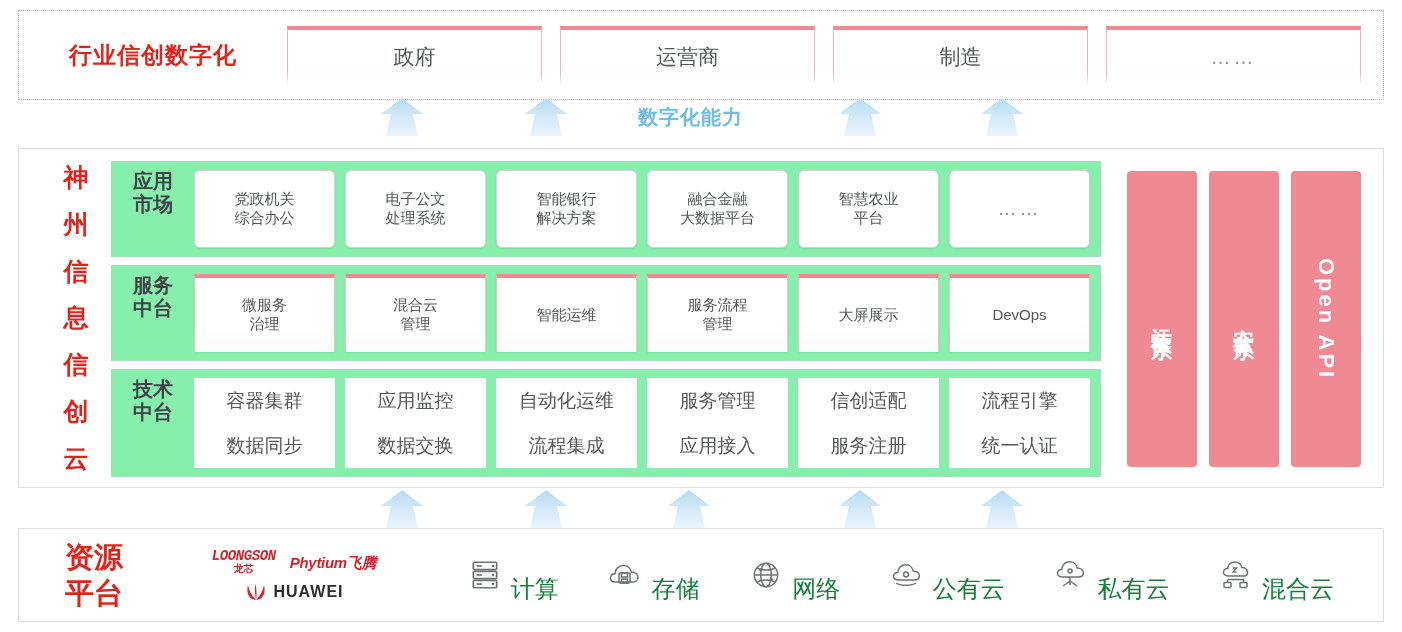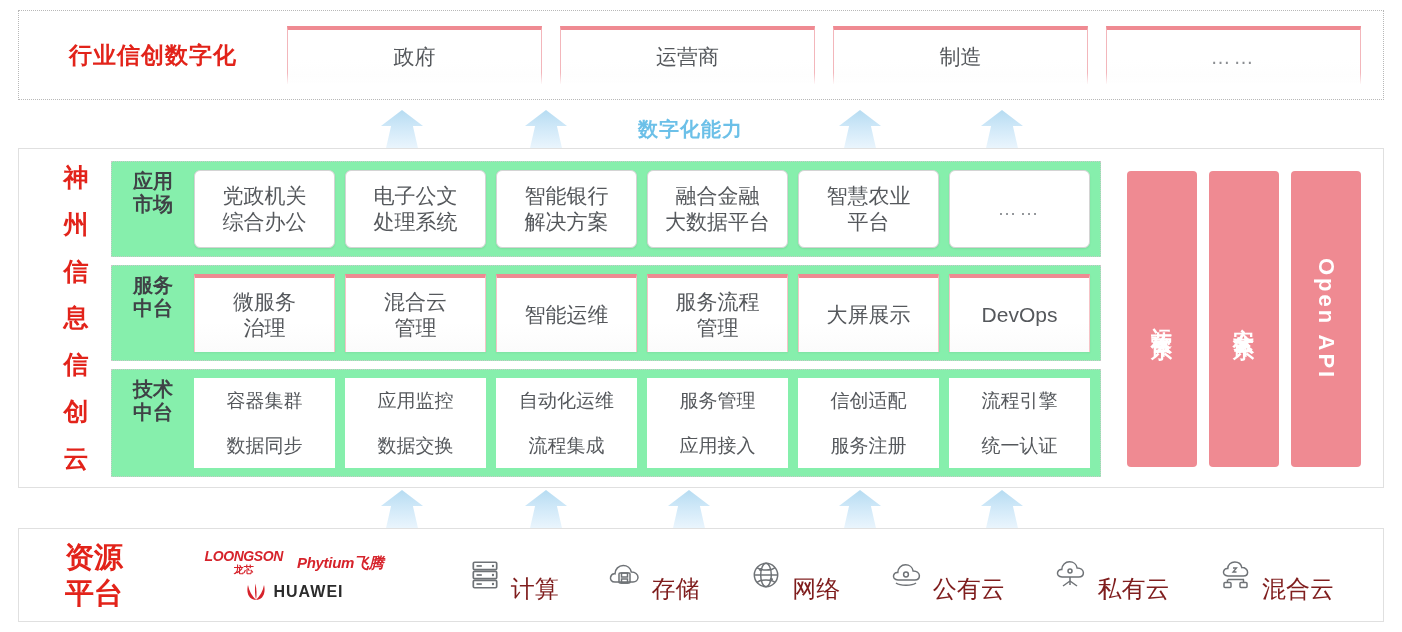--- a/index.html
+++ b/index.html
@@ -85,21 +85,21 @@
     flex: none; width: 62px; text-align: center;
     font-weight: bold; font-size: 20px; color: #3f4246; line-height: 1.15;
   }
   .row-cells { flex: 1; display: flex; gap: 10px; height: 100%; }
   .row-cells.stack { flex-direction: column; gap: 0; }
   .cell-line { display: flex; gap: 10px; flex: 1; }
 
   .cell {
     flex: 1; background: #ffffff;
     display: flex; align-items: center; justify-content: center;
-    text-align: center; font-size: 21px; color: #55585c; line-height: 1.25;
+    text-align: center; font-size: 15px; color: #55585c; line-height: 1.25;
   }
   .cell-app {
     border: 1px solid #d4d4d4; border-radius: 6px;
     box-shadow: 0 1px 2px rgba(0,0,0,0.08);
   }
   .cell-app.dots { color: #8b8e92; letter-spacing: 3px; font-size: 19px; }
   .cell-svc {
     border-top: 4px solid #ef8a92;
     border-left: 1px solid #f5c3c7; border-right: 1px solid #f5c3c7;
     background: linear-gradient(to bottom, #ffffff 60%, #fbfbfb 100%);
@@ -136,58 +136,58 @@
   }
   .resource-title {
     flex: none; width: 150px; text-align: center;
     color: #e2231a; font-weight: bold; font-size: 29px; line-height: 1.25;
   }
   .vendor-logos {
     flex: none; width: 250px;
     display: flex; flex-direction: column; align-items: center; gap: 6px;
   }
   .vendor-row-1 { display: flex; align-items: center; gap: 14px; }
-  .logo-loongson { text-align: center; }
+  .logo-loongson { text-align: center; font-family: Liberation Mono, monospace; }
   .logo-loongson .en {
     color: #d6232b; font-weight: bold; font-style: italic;
     font-size: 14px; letter-spacing: -0.4px; display: block; line-height: 1;
   }
   .logo-loongson .cn {
     color: #d6232b; font-weight: bold; font-size: 10px;
     display: block; line-height: 1.4;
   }
   .logo-phytium {
     color: #d6232b; font-weight: bold; font-size: 15px;
     font-style: italic; letter-spacing: -0.3px;
   }
   .vendor-row-2 { display: flex; align-items: center; gap: 7px; }
   .logo-huawei-text { color: #2b2b2b; font-weight: bold; font-size: 16px; letter-spacing: 1px; }
 
   .res-items { flex: 1; display: flex; align-items: center; justify-content: space-around; padding: 0 24px; }
   .res-item { display: flex; align-items: center; gap: 9px; }
-  .res-item .lbl { font-size: 24px; color: #7f1d1d; margin-top: 28px; }
+  .res-item .lbl { font-size: 24px; color: #15803d; margin-top: 28px; }
   .res-icon { width: 34px; height: 34px; flex: none; color: #6e7276; }
   .res-icon svg { display:block; width: 100%; height: 100%; }
 </style>
 </head>
 <body>
 
 <div class="page">
 
   <div class="industry-bar">
     <div class="industry-title">行业信创数字化</div>
     <div class="industry-tabs">
       <div class="industry-tab">政府</div>
       <div class="industry-tab">运营商</div>
       <div class="industry-tab">制造</div>
       <div class="industry-tab dots">……</div>
     </div>
   </div>
 
-  <div class="arrow-strip" style="left:18px; top:108px; width:1366px;">
+  <div class="arrow-strip" style="left:18px; top:96px; width:1366px;">
     <div class="arrow" style="left:363px;"></div>
     <div class="arrow" style="left:507px;"></div>
     <div class="arrow" style="left:821px;"></div>
     <div class="arrow" style="left:963px;"></div>
     <div class="cap-label" style="left:620px; top:8px;">数字化能力</div>
   </div>
 
   <div class="cloud-panel">
 
     <div class="cloud-title">

